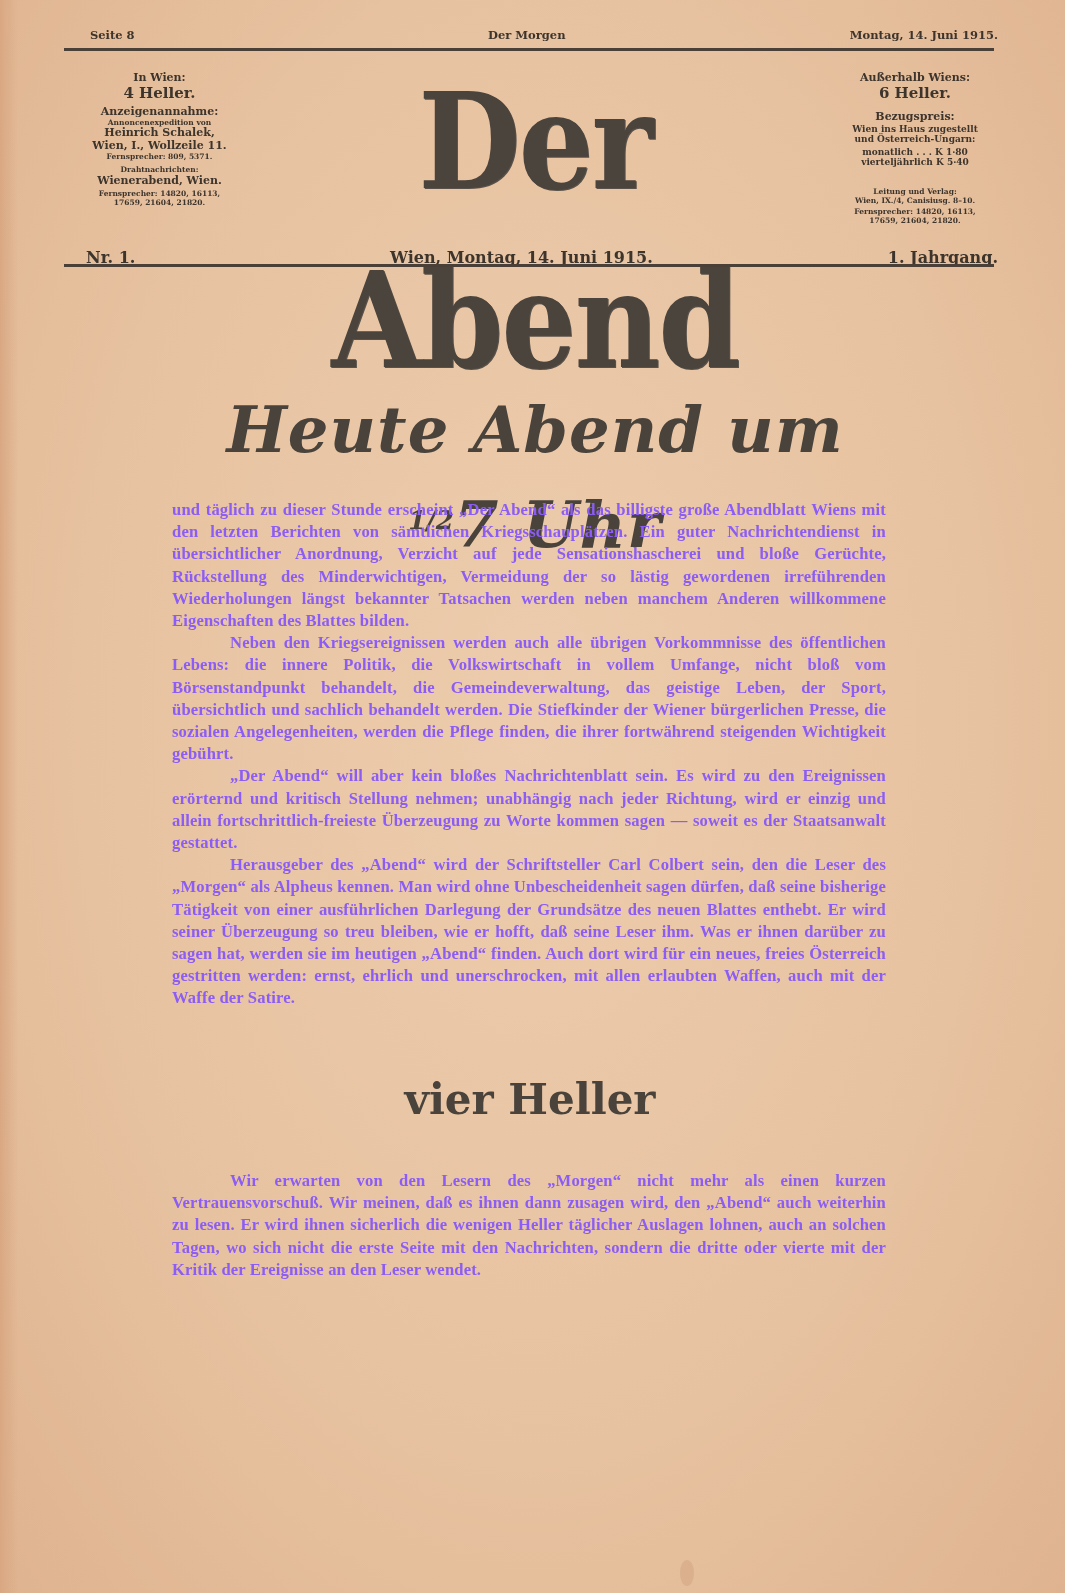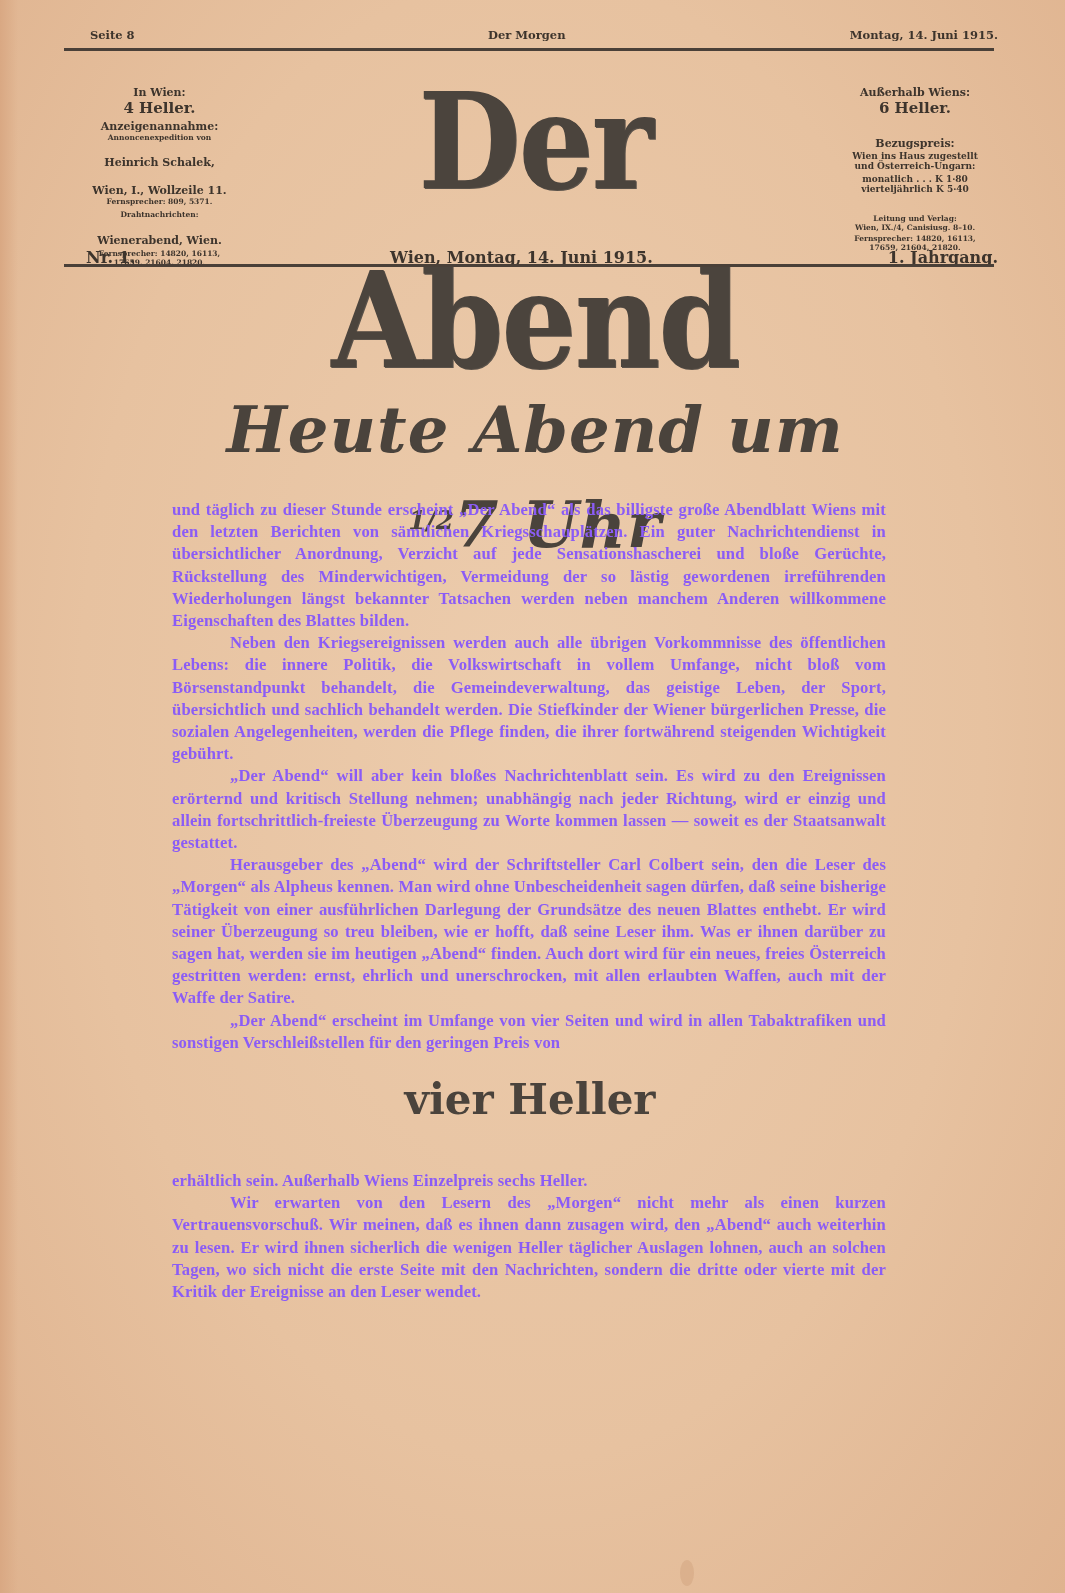--- a/index.html
+++ b/index.html
@@ -10,21 +10,21 @@
       position: relative;
       color: #3a332c;
       font-family: "DejaVu Serif", serif;
     }
     .page-edge-left { position: absolute; left: 0; top: 0; width: 18px; height: 1593px; background: linear-gradient(90deg, #d9a883, rgba(231,194,160,0)); }
     .top-strip { position: absolute; left: 78px; top: 28px; width: 920px; height: 16px; font-size: 11.5px; font-weight: bold; color: #3d342c; }
     .top-strip span { position: absolute; top: 0; }
     .rule { position: absolute; background: #4a4038; }
     .mast-side { position: absolute; text-align: center; color: #3d342c; font-weight: bold; line-height: 1.18; }
     .mast-side .lg { font-size: 15px; }
-    .mast-side .md { font-size: 11px; margin-top: 15px; }
+    .mast-side .md { font-size: 11px; }
     .mast-side .sm { font-size: 9px; }
     .mast-side .xs { font-size: 7.5px; }
     .masthead-title {
       position: absolute; left: 250px; top: 62px; width: 570px; height: 160px;
       font-family: "DejaVu Serif", serif; font-weight: bold; font-size: 118px;
       letter-spacing: -2px; text-align: center; line-height: 160px; color: #4b443d;
       transform: scaleY(1.12);
       text-shadow: 1px 1px 0 #5a524a;
     }
     .dateline { position: absolute; top: 240px; left: 78px; width: 920px; height: 22px; font-size: 16px; font-weight: bold; color: #3d342c; }
@@ -74,21 +74,21 @@
   <div class="md">Wienerabend, Wien.</div>
   <div class="xs" style="margin-top:2px;">Fernsprecher: 14820, 16113,</div>
   <div class="xs">17659, 21604, 21820.</div>
 </div>
 
 <div class="masthead-title">Der Abend</div>
 
 <div class="mast-side" style="left:835px;top:72px;width:160px;">
   <div class="md">Außerhalb Wiens:</div>
   <div class="lg">6 Heller.</div>
-  <div class="md" style="margin-top:20px;">Bezugspreis:</div>
+  <div class="md" style="margin-top:8px;">Bezugspreis:</div>
   <div class="sm">Wien ins Haus zugestellt</div>
   <div class="sm">und Österreich-Ungarn:</div>
   <div class="sm" style="margin-top:2px;">monatlich . . . K 1·80</div>
   <div class="sm">vierteljährlich K 5·40</div>
   <div class="xs" style="margin-top:20px;">Leitung und Verlag:</div>
   <div class="xs">Wien, IX./4, Canisiusg. 8–10.</div>
   <div class="xs" style="margin-top:2px;">Fernsprecher: 14820, 16113,</div>
   <div class="xs">17659, 21604, 21820.</div>
 </div>
 
@@ -99,23 +99,21 @@
 </div>
 <div class="rule" style="left:64px;top:264px;width:930px;height:3px;"></div>
 
 <div class="headline">
   <span>Heute Abend um </span><span class="frac">1/2</span><span>7 Uhr</span>
 </div>
 
 <div class="body-text" style="top:499px;">
   <p>und täglich zu dieser Stunde erscheint „Der Abend“ als das billigste große Abendblatt Wiens mit den letzten Berichten von sämtlichen Kriegsschauplätzen. Ein guter Nachrichtendienst in übersichtlicher Anordnung, Verzicht auf jede Sensationshascherei und bloße Gerüchte, Rückstellung des Minderwichtigen, Vermeidung der so lästig gewordenen irreführenden Wiederholungen längst bekannter Tatsachen werden neben manchem Anderen willkommene Eigenschaften des Blattes bilden.</p>
   <p class="ind">Neben den Kriegsereignissen werden auch alle übrigen Vorkommnisse des öffentlichen Lebens: die innere Politik, die Volkswirtschaft in vollem Umfange, nicht bloß vom Börsenstandpunkt behandelt, die Gemeindeverwaltung, das geistige Leben, der Sport, übersichtlich und sachlich behandelt werden. Die Stiefkinder der Wiener bürgerlichen Presse, die sozialen Angelegenheiten, werden die Pflege finden, die ihrer fortwährend steigenden Wichtigkeit gebührt.</p>
-  <p class="ind">„Der Abend“ will aber kein bloßes Nachrichtenblatt sein. Es wird zu den Ereignissen erörternd und kritisch Stellung nehmen; unabhängig nach jeder Richtung, wird er einzig und allein fortschrittlich-freieste Überzeugung zu Worte kommen lassen — soweit es der Staatsanwalt gestattet.</p>
+  <p class="ind">„Der Abend“ will aber kein bloßes Nachrichtenblatt sein. Es wird zu den Ereignissen erörternd und kritisch Stellung nehmen; unabhängig nach jeder Richtung, wird er einzig und allein fortschrittlich-freieste Überzeugung zu Worte kommen sagen — soweit es der Staatsanwalt gestattet.</p>
   <p class="ind">Herausgeber des „Abend“ wird der Schriftsteller Carl Colbert sein, den die Leser des „Morgen“ als Alpheus kennen. Man wird ohne Unbescheidenheit sagen dürfen, daß seine bisherige Tätigkeit von einer ausführlichen Darlegung der Grundsätze des neuen Blattes enthebt. Er wird seiner Überzeugung so treu bleiben, wie er hofft, daß seine Leser ihm. Was er ihnen darüber zu sagen hat, werden sie im heutigen „Abend“ finden. Auch dort wird für ein neues, freies Österreich gestritten werden: ernst, ehrlich und unerschrocken, mit allen erlaubten Waffen, auch mit der Waffe der Satire.</p>
-  <p class="ind">„Der Abend“ erscheint im Umfange von vier Seiten und wird in allen Tabaktrafiken und sonstigen Verschleißstellen für den geringen Preis von</p>
 </div>
 
 <div class="subhead">vier Heller</div>
 
 <div class="body-text" style="top:1170px;">
-  <p>erhältlich sein. Außerhalb Wiens Einzelpreis sechs Heller.</p>
   <p class="ind">Wir erwarten von den Lesern des „Morgen“ nicht mehr als einen kurzen Vertrauensvorschuß. Wir meinen, daß es ihnen dann zusagen wird, den „Abend“ auch weiterhin zu lesen. Er wird ihnen sicherlich die wenigen Heller täglicher Auslagen lohnen, auch an solchen Tagen, wo sich nicht die erste Seite mit den Nachrichten, sondern die dritte oder vierte mit der Kritik der Ereignisse an den Leser wendet.</p>
 </div>
 
 </body></html>

